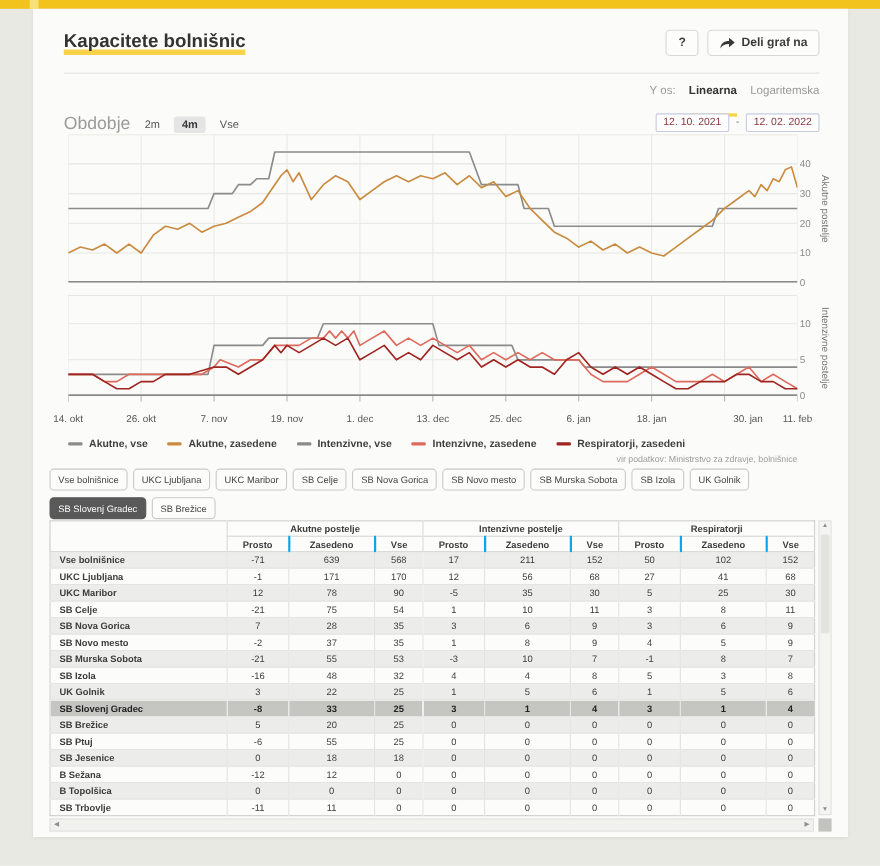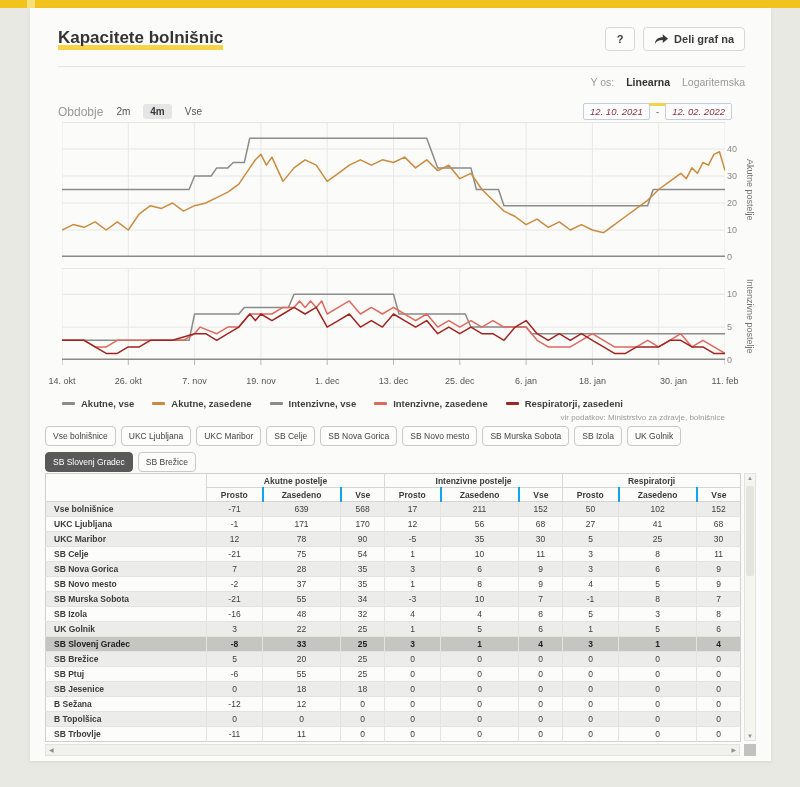--- a/index.html
+++ b/index.html
@@ -19,24 +19,24 @@
   .divider { position:absolute; left:28px; right:26px; top:58px; border-top:1px solid #e4e4e0; }
 
   
   .yos { position:absolute; right:26px; top:68px; display:flex; gap:12px; align-items:baseline; font-size:10.5px; }
   .yos .lbl { color:#9a9a9a;text-align:center; }
   .yopt { color:#9a9a9a; cursor:pointer; }
   .yopt.sel { color:#333; font-weight:bold; background:linear-gradient(#f8d348,#f8d348) no-repeat 0 100%/100% 3px; padding-bottom:18px; }
 
   
   .period { position:absolute; left:28px; top:96px; display:flex; gap:9px; align-items:center; font-size:10px; }
-  .period .lbl { color:#9a9a9a; font-size:12px; }
+  .period .lbl { color:#9a9a9a; font-size:16px; }
   .popt { color:#555; cursor:pointer; padding:2px 4px; }
   .popt.sel { background:#e5e5e5; border-radius:3px; font-weight:bold; color:#3a3a3a; padding:2px 7px; }
-  .dates { position:absolute; right:39px; top:95px; display:flex; gap:6px; align-items:center;font-style:italic; }
+  .dates { position:absolute; right:26px; top:95px; display:flex; gap:6px; align-items:center; }
   .datebox { border:1px solid #c6cbdf; background:#fdfdfe; border-radius:2px; padding:2px 6px; font-size:9.5px; color:#8a343c; cursor:pointer; }
   .datesep { color:#888; font-size:10px; }
 
   
   .chart { position:absolute; left:25px; top:114px; width:716px; height:300px; }
   .panel { position:absolute; left:7px; }
   .ylab { position:absolute; font-size:9px; color:#8a8a8a; }
   .ytitle { position:absolute; left:688px; width:14px; writing-mode:vertical-rl; font-size:9px; color:#737373; display:flex; align-items:center; justify-content:center; }
   .xlab { position:absolute; top:254px; width:70px; text-align:center; font-size:9px; color:#565656; }
   .legend { position:absolute; left:7px; top:276px; width:663px; display:flex; gap:18px; }
@@ -204,21 +204,21 @@
       <span class="ylab" style="left: 672px; top: 167.286px;">10</span>
       <span class="xlab" style="left: -28px;">14. okt</span>
       <span class="xlab" style="left: 38.3px;">26. okt</span>
       <span class="xlab" style="left: 104.6px;">7. nov</span>
       <span class="xlab" style="left: 170.9px;">19. nov</span>
       <span class="xlab" style="left: 237.2px;">1. dec</span>
       <span class="xlab" style="left: 303.5px;">13. dec</span>
       <span class="xlab" style="left: 369.8px;">25. dec</span>
       <span class="xlab" style="left: 436.1px;">6. jan</span>
       <span class="xlab" style="left: 502.4px;">18. jan</span>
-      <span class="xlab" style="left: 562px; text-align: right;">30. jan</span>
+      <span class="xlab" style="left: 590px;">30. jan</span>
       <span class="xlab" style="left: 635px;">11. feb</span>
     </div>
 
   <div class="chips" id="chips">
       <span class="chip">Vse bolnišnice</span>
       <span class="chip">UKC Ljubljana</span>
       <span class="chip">UKC Maribor</span>
       <span class="chip">SB Celje</span>
       <span class="chip">SB Nova Gorica</span>
       <span class="chip">SB Novo mesto</span>
@@ -338,21 +338,21 @@
             <td>8</td>
             <td>9</td>
             <td>4</td>
             <td>5</td>
             <td>9</td>
           </tr>
           <tr class="even">
             <td class="name">SB Murska Sobota</td>
             <td>-21</td>
             <td>55</td>
-            <td>34</td>
+            <td>53</td>
             <td>-3</td>
             <td>10</td>
             <td>7</td>
             <td>-1</td>
             <td>8</td>
             <td>7</td>
           </tr>
           <tr class="odd">
             <td class="name">SB Izola</td>
             <td>-16</td>

